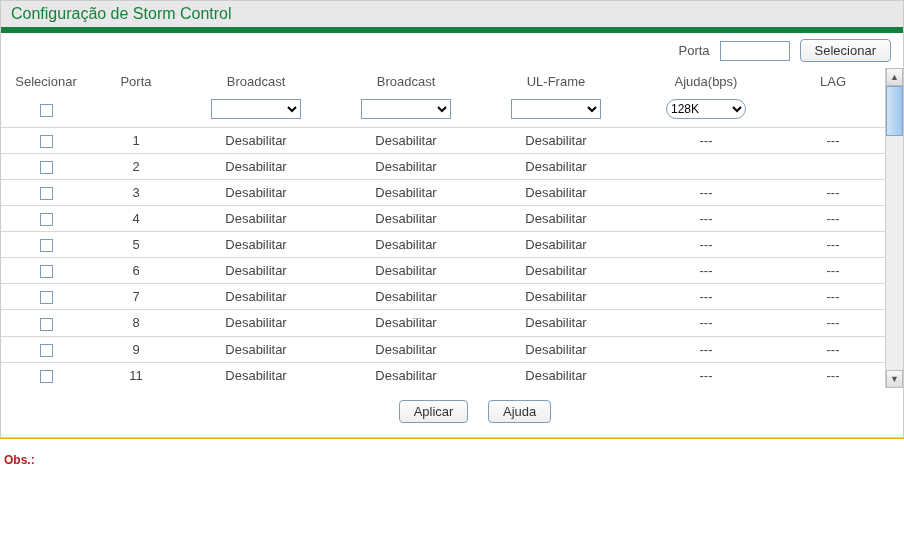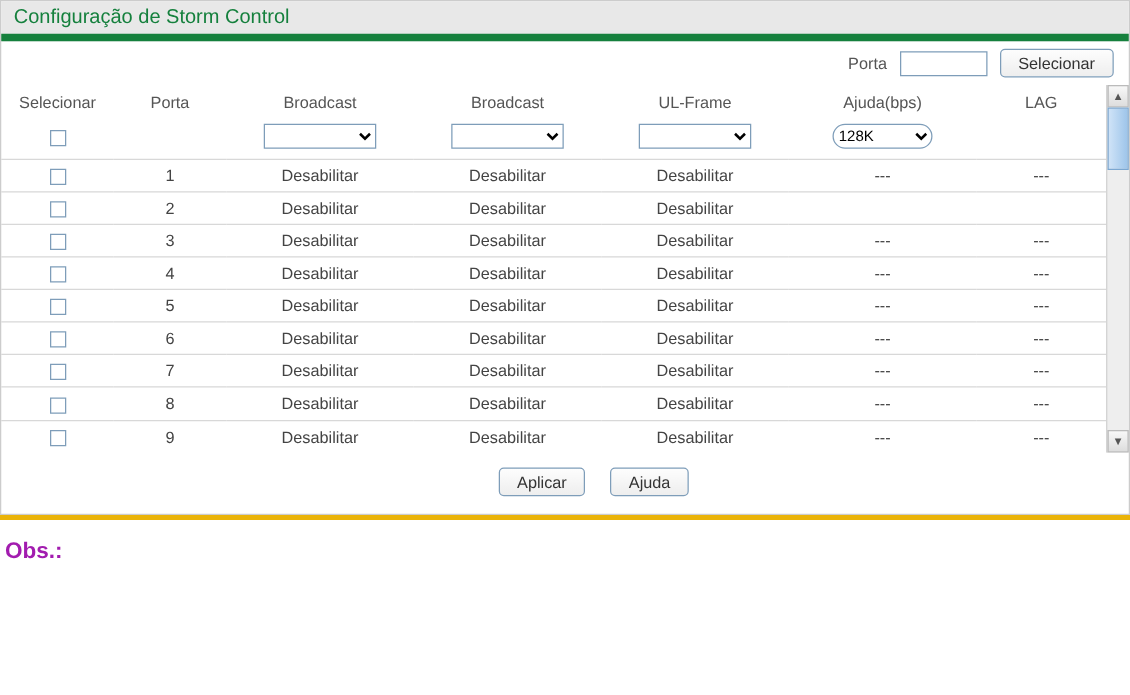--- a/index.html
+++ b/index.html
@@ -127,23 +127,23 @@
   }
   .buttons-row {
     text-align: center;
     padding: 12px 0 14px;
     margin-left: 46px;
   }
   .buttons-row .btn { margin: 0 8px; }
   .note {
     width: 904px;
     padding: 14px 4px 10px;
-    border-top: 4px solid #eab308;
-    font-size: 18px;
-    color: #a21caf;
+    border-top: 1px solid #eab308;
+    font-size: 12px;
+    color: #b91c1c;
   }
   .note strong { font-weight: bold; }
   .col-sel   { width: 90px; }
   .col-port  { width: 90px; }
   .col-bc    { width: 150px; }
   .col-mc    { width: 150px; }
   .col-ul    { width: 150px; }
   .col-rate  { width: 150px; }
   .col-lag   { width: 104px; }
 </style>
@@ -265,20 +265,29 @@
           </tr>
           <tr>
             <td><span class="chk"></span></td>
             <td>9</td>
             <td>Desabilitar</td>
             <td>Desabilitar</td>
             <td>Desabilitar</td>
             <td>---</td>
             <td>---</td>
           </tr>
+          <tr>
+            <td><span class="chk"></span></td>
+            <td>11</td>
+            <td>Desabilitar</td>
+            <td>Desabilitar</td>
+            <td>Desabilitar</td>
+            <td>---</td>
+            <td>---</td>
+          </tr>
         </tbody>
     </table>
 
     <div class="scroll">
       <div class="arrow">▲</div>
       <div class="track">
         <div class="thumb"></div>
       </div>
       <div class="arrow">▼</div>
     </div>

